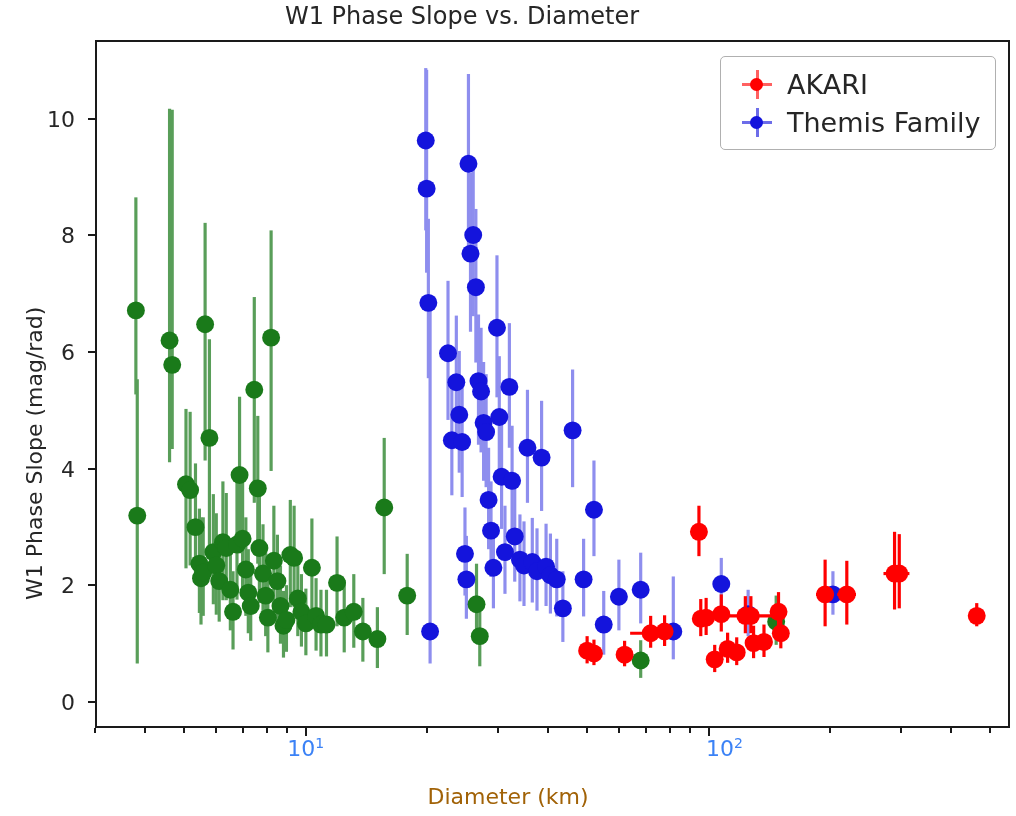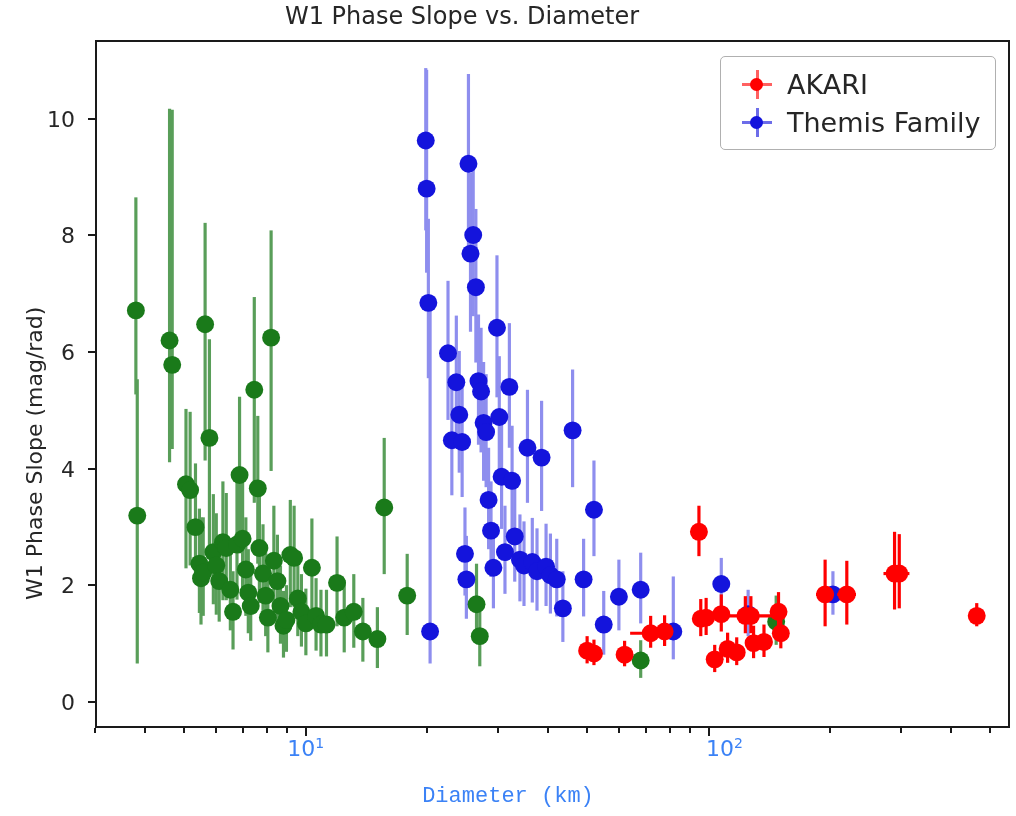--- a/index.html
+++ b/index.html
@@ -72,22 +72,21 @@
     background: #1a1a1a;
   }
   
   #x-axis-label {
     position: absolute;
     left: 0;
     top: 784px;
     width: 1016px;
     text-align: center;
     font-size: 22px;
-    color: #3b82f6;
-    font-family: Liberation Mono, monospace;
+    color: #a16207;
   }
   .xtick-label {
     position: absolute;
     top: 736px;
     font-size: 22px;
     color: #3b82f6;
     transform: translateX(-50%);
     white-space: nowrap;
   }
   .xtick-label sup {

